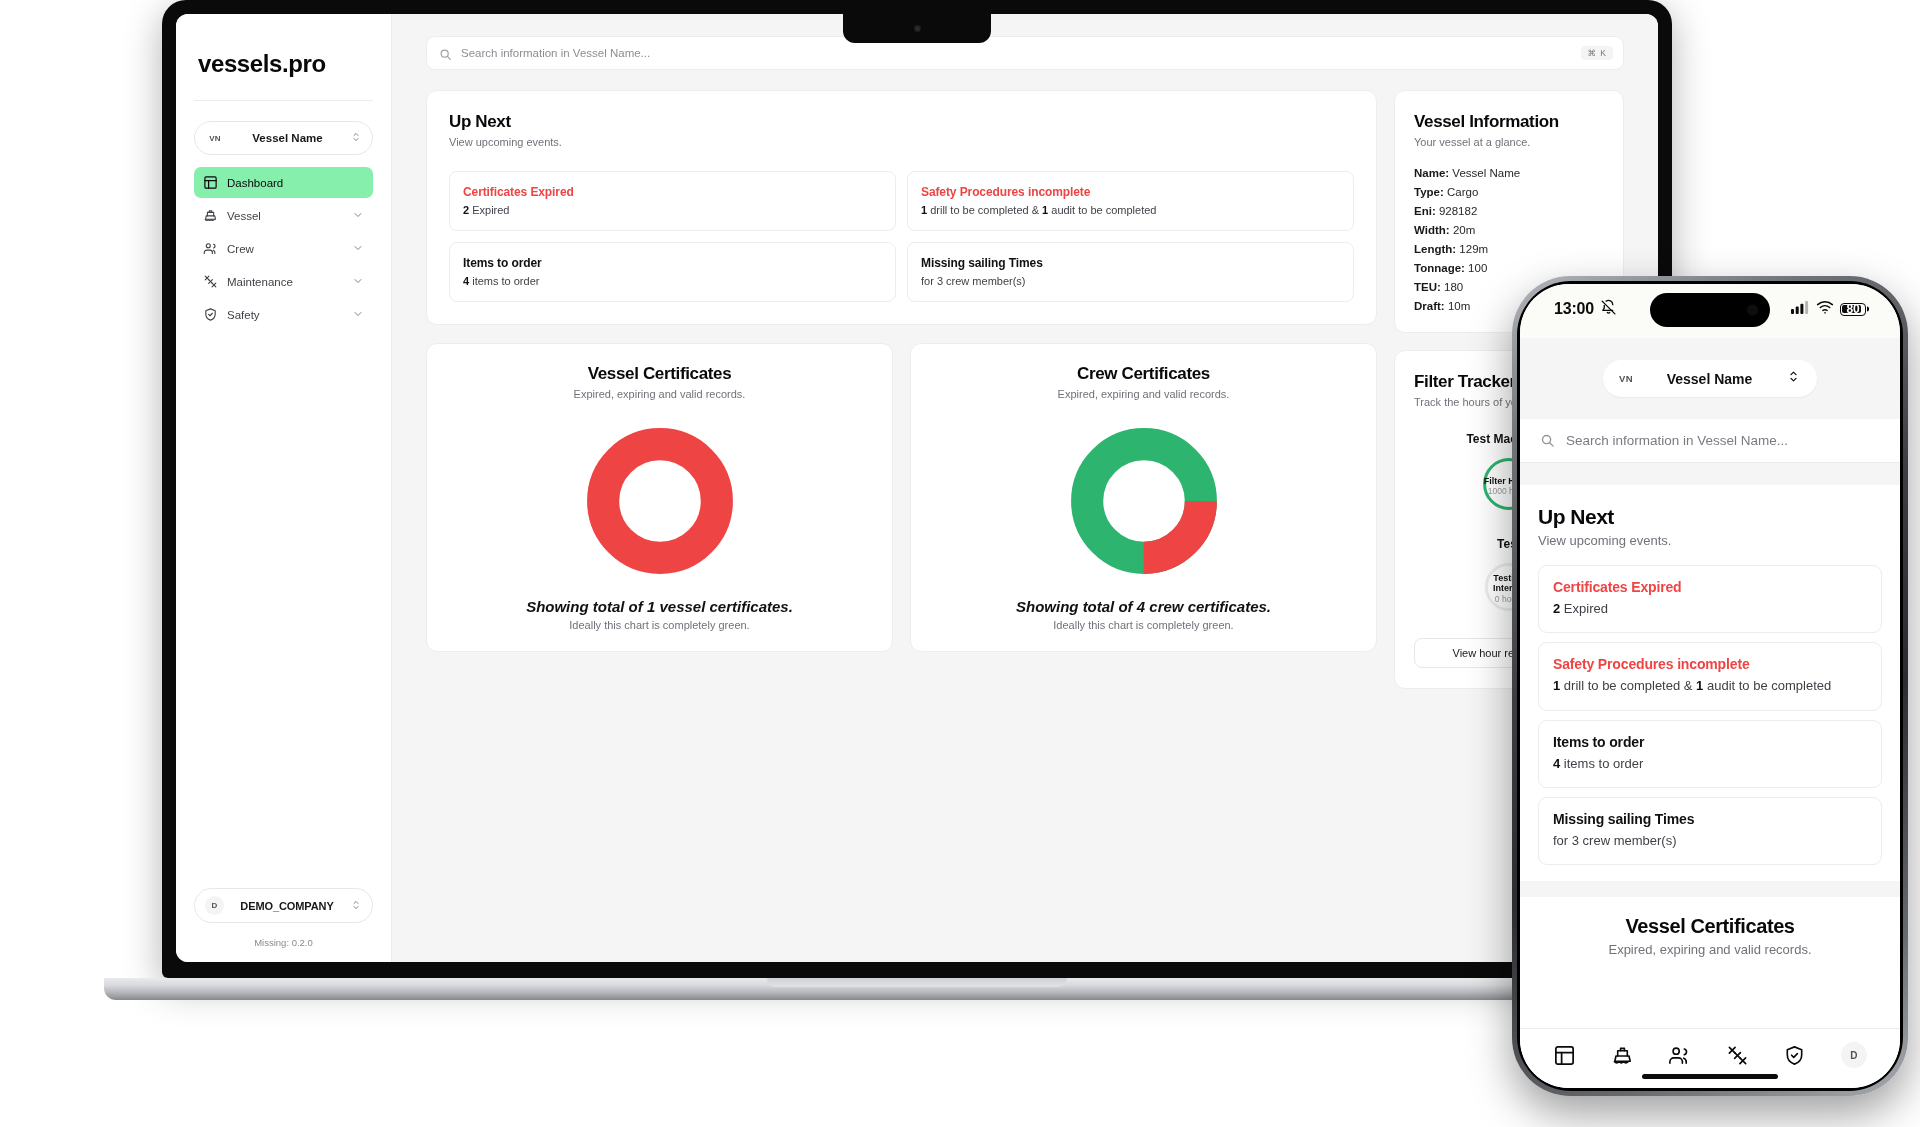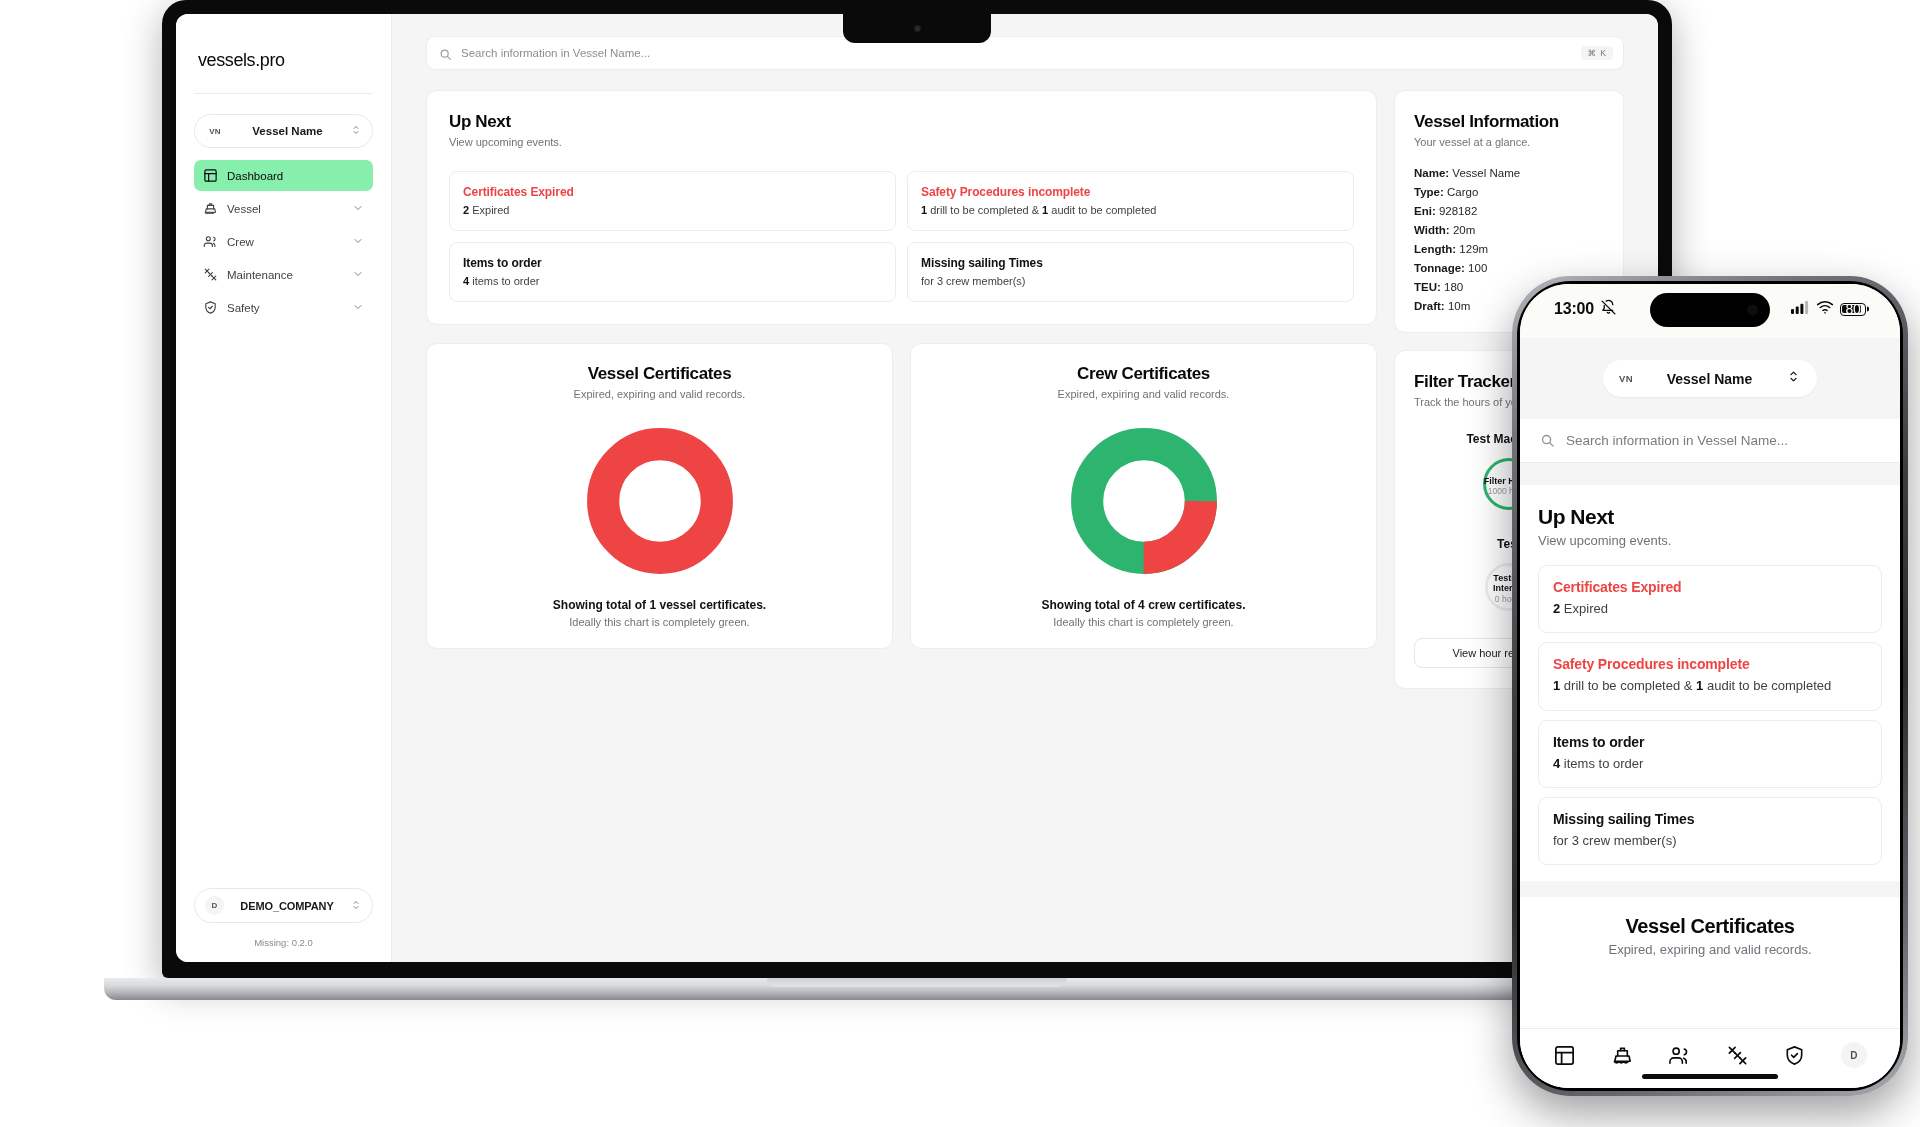--- a/index.html
+++ b/index.html
@@ -79,22 +79,22 @@
   .sidebar {
     width: 216px;
     flex: 0 0 216px;
     background: #ffffff;
     border-right: 1px solid #ececec;
     display: flex;
     flex-direction: column;
     padding: 36px 18px 14px 18px;
   }
   .brand {
-    font-size: 18px;
-    font-weight: 400;
+    font-size: 24px;
+    font-weight: 700;
     letter-spacing: -0.4px;
     color: #09090b;
     padding-left: 4px;
   }
   .brand-rule {
     height: 1px;
     background: #ececec;
     margin: 22px 0 20px 0;
   }
   .vessel-switcher {
@@ -278,24 +278,25 @@
     flex-direction: column;
     align-items: center;
   }
   .chart-card .card-title { font-size: 17px; }
   .chart-card .card-sub { text-align: center; }
   .donut-wrap {
     margin: 24px 0 22px 0;
   }
   .donut { display: block; }
   .chart-foot-main {
-    font-size: 12px;
+    font-size: 15px;
     font-weight: 700;
     color: #111113;
     text-align: right;
+    font-style: italic;
   }
   .chart-foot-sub {
     font-size: 11px;
     color: #71717a;
     text-align: center;
     margin-top: 4px;
   }
 
   .caught-up {
     text-align: center;
@@ -434,21 +435,21 @@
   }
   .battery-fill {
     position: absolute;
     left: 1.2px; top: 1.2px; bottom: 1.2px;
     width: 80%;
     background: #0b0b0c;
     border-radius: 2px;
   }
   .battery-txt {
     position: relative;
-    font-size: 14px; font-weight: 400; color: #fff;
+    font-size: 12px; font-weight: 700; color: #fff;
     letter-spacing: -0.2px;
   }
 
   .phone-head {
     background: #f5f5f5;
     padding: 22px 20px 22px 20px;
     display: flex; justify-content: center;
     flex: 0 0 auto;
   }
   .phone-switcher {

